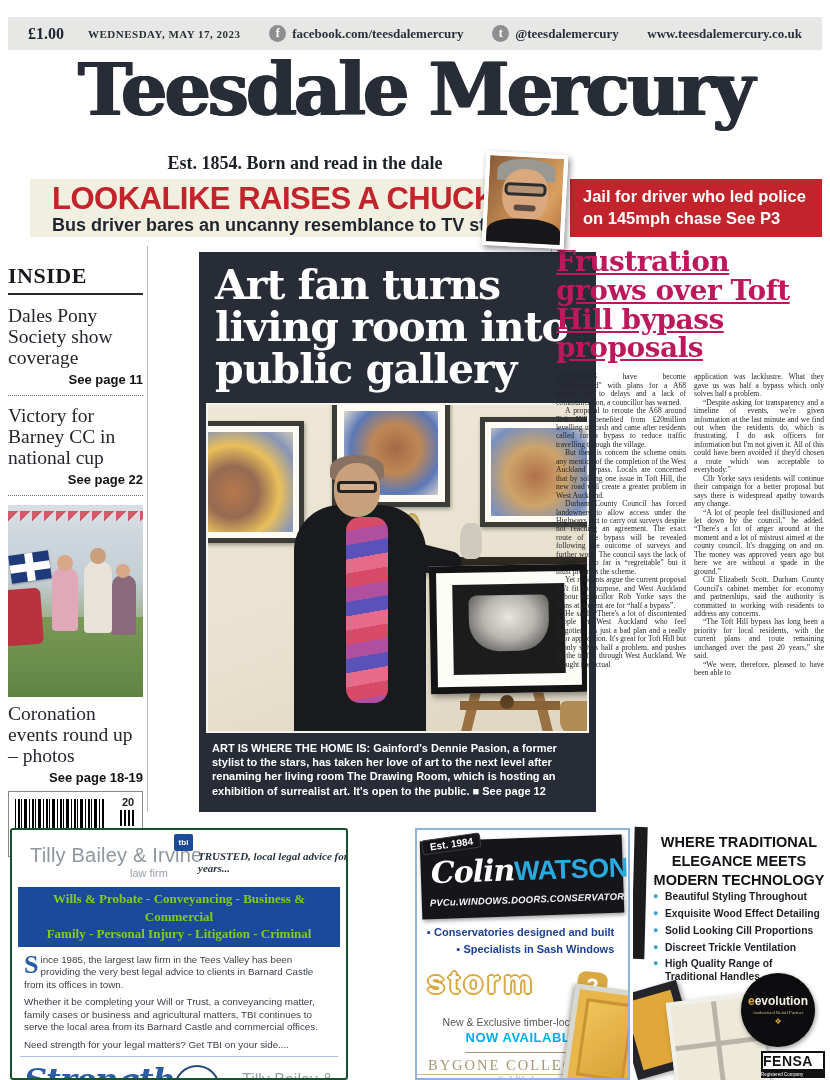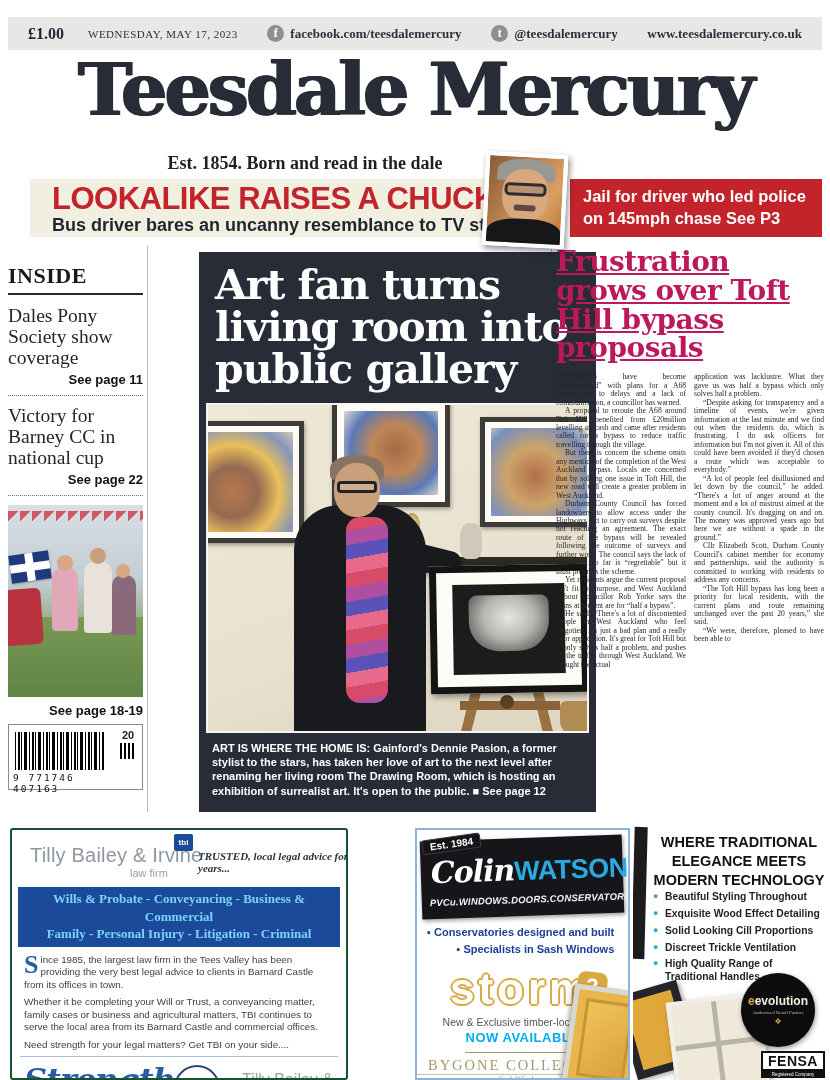--- a/index.html
+++ b/index.html
@@ -8,21 +8,21 @@
     position:relative; width:830px; height:1080px; overflow:hidden;
     background:#ffffff; font-family:"Liberation Serif", serif; color:#222;
   }
   
   #topbar {
     position:absolute; left:8px; top:17px; width:814px; height:33px;
     background:#e7e7e6; display:flex; align-items:center; gap:10px;
     padding:0 20px; font-family:"Liberation Serif", serif;
   }
   .tb-price { font-weight:bold; font-size:16px; color:#1d2430; }
-  .tb-date { font-weight:normal; font-size:11px; letter-spacing:.5px; color:#2a3038; margin-left:14px; }
+  .tb-date { font-weight:bold; font-size:11px; letter-spacing:.5px; color:#2a3038; margin-left:14px; }
   .tb-spacer { flex:1; }
   .tb-link { display:flex; align-items:center; gap:6px; font-weight:bold; font-size:13px; color:#2a3038; }
   .tb-circle {
     width:17px; height:17px; border-radius:50%; background:#8f8f8f; color:#fff;
     display:flex; align-items:center; justify-content:center;
     font-family:"Liberation Serif", serif; font-weight:bold; font-size:12px;
   }
   .tb-web { font-weight:bold; font-size:13px; color:#2a3038; }
   
   #masthead-title {
@@ -173,21 +173,21 @@
   .tbi-logo-row { position:relative; height:55px; }
   .tbi-logo { position:absolute; left:18px; top:14px; font-family:"Liberation Sans", sans-serif;
     font-size:20px; color:#8f969e; letter-spacing:.2px; }
   .tbi-badge { position:absolute; left:162px; top:4px; width:19px; height:17px; background:#1b4a9b;
     color:#fff; font-family:"Liberation Sans", sans-serif; font-size:8px; font-weight:bold;
     display:flex; align-items:center; justify-content:center; border-radius:2px; }
   .tbi-lawfirm { position:absolute; left:118px; top:37px; font-family:"Liberation Sans", sans-serif;
     font-size:11px; color:#9aa0a8; }
   .tbi-tagline { position:absolute; left:186px; top:20px; width:205px;
     font-style:italic; font-weight:bold; font-size:11px; color:#2a3340; }
-  .tbi-banner { margin:2px 6px 0 6px; background:#1b4a9b; color:#7dd3fc; text-align:center;
+  .tbi-banner { margin:2px 6px 0 6px; background:#1b4a9b; color:#84cc16; text-align:center;
     font-weight:bold; font-size:13px; line-height:1.35; padding:3px 0 4px 0;
     font-family:"Liberation Serif", serif; }
   .tbi-body { padding:7px 12px 0 12px; font-family:"Liberation Sans", sans-serif;
     font-size:9.8px; line-height:1.28; color:#3a3f46; }
   .tbi-body p { margin-bottom:5px; }
   .tbi-drop { float:left; font-family:"Liberation Serif", serif; font-size:26px; line-height:22px;
     color:#2a5ca8; font-weight:bold; margin-right:2px; }
   .tbi-divider { border-top:1px solid #a8c0dc; margin:3px 8px 0 8px; }
   .tbi-bottom { position:relative; height:80px; }
   .tbi-strength { position:absolute; left:12px; top:4px; font-family:"DejaVu Serif", serif;
@@ -218,23 +218,23 @@
     font-size:30px; color:#fff; letter-spacing:-1px; }
   .cw-watson { font-family:"Liberation Sans", sans-serif; font-weight:900; font-size:27px;
     color:#29abe2; letter-spacing:-.5px; }
   .cw-tag { position:absolute; left:8px; top:56px; font-family:"Liberation Sans", sans-serif;
     font-weight:bold; font-style:italic; font-size:9.5px; color:#f2f2f2; letter-spacing:.2px; }
   .cw-bullets { position:absolute; left:10px; top:96px; }
   .cw-bullets div { font-family:"Liberation Sans", sans-serif; font-weight:bold; font-size:11px;
     color:#1b3f94; margin-bottom:5px;text-align:right; }
   .cw-bullets div:before { content:"▪ "; color:#1b3f94; }
   .cw-storm { position:absolute; left:10px; top:134px; font-family:"Liberation Sans", sans-serif;
-    font-weight:bold; font-size:44px; letter-spacing:4px; color:#fff;
+    font-weight:bold; font-size:32px; letter-spacing:4px; color:#fff;
     text-shadow:-2px 0 #d8a843, 2px 0 #d8a843, 0 -2px #d8a843, 0 2px #d8a843,
-      -1px -1px #d8a843, 1px 1px #d8a843, -1px 1px #d8a843, 1px -1px #d8a843;margin-left:23px; }
+      -1px -1px #d8a843, 1px 1px #d8a843, -1px 1px #d8a843, 1px -1px #d8a843; }
   .cw-storm2 { position:absolute; left:160px; top:142px; width:30px; height:30px; background:#d8a843;
     border-radius:8px; color:#fff; font-family:"Liberation Sans", sans-serif; font-weight:900;
     font-size:22px; display:flex; align-items:center; justify-content:center; transform:rotate(6deg); }
   .cw-newline { position:absolute; left:0; top:186px; width:100%; text-align:center;
     font-family:"Liberation Sans", sans-serif; font-size:10.5px; color:#555; }
   .cw-now { position:absolute; left:0; top:200px; width:100%; text-align:center;
     font-family:"Liberation Sans", sans-serif; font-weight:900; font-size:13px; color:#00aeef; letter-spacing:.5px; }
   .cw-flourish { position:absolute; left:48px; top:222px; width:110px; border-top:1px solid #a3986d; }
   .cw-bygone { position:absolute; left:0; top:227px; width:100%; text-align:center;
     font-family:"Liberation Serif", serif; font-size:14.5px; color:#a3986d; letter-spacing:2px; }
@@ -263,21 +263,21 @@
       linear-gradient(#b8b4a8,#b8b4a8) 50% 0/5px 100% no-repeat,
       linear-gradient(#b8b4a8,#b8b4a8) 0 50%/100% 5px no-repeat,
       #efe9da; }
   .we-evo { position:absolute; left:108px; top:148px; width:74px; height:74px; border-radius:50%;
     background:#0c0c0e; color:#f5f0e0; display:flex; flex-direction:column; align-items:center;
     justify-content:center; text-align:center; box-shadow:1px 2px 5px rgba(0,0,0,.4); }
   .we-evo .e1 { font-family:"Liberation Sans", sans-serif; font-size:12px; font-weight:bold; }
   .we-evo .e1 b { color:#d8a843; }
   .we-evo .e2 { font-size:5px; color:#c9b98a; margin-top:2px; }
   .we-evo .e3 { font-size:8px; color:#d8a843; margin-top:2px; }
-  .we-fensa { position:absolute; left:128px; top:226px; width:64px; text-align:center; }
+  .we-fensa { position:absolute; left:128px; top:226px; width:64px; }
   .we-fensa .f1 { border:2px solid #111; background:#fff; font-family:"Liberation Sans", sans-serif;
     font-weight:900; font-size:14px; color:#111; letter-spacing:.5px; }
   .we-fensa .f2 { background:#111; color:#fff; font-size:4.5px; font-family:"Liberation Sans", sans-serif; padding:1px 0; }
 </style>
 </head>
 <body>
 
 <div id="page">
 
   <div id="topbar">
@@ -328,20 +328,21 @@
     <div class="side-photo">
       <div class="cp-sky"></div>
       <div class="cp-grass"></div>
       <div class="cp-bunting"></div>
       <div class="cp-flag"></div>
       <div class="cp-cartA"></div>
       <div class="cp-fig1"></div>
       <div class="cp-fig2"></div>
       <div class="cp-fig3"></div>
     </div>
+    <div class="side-head">Coronation events round up – photos</div>
     <div class="side-see">See page 18-19</div>
     <div class="barcode-box">
       <div class="bc-stripes"></div>
       <div class="bc-digits">9 771746 407163</div>
       <div class="bc-issue">
         <span>20</span>
         <div class="bc-mini"></div>
       </div>
     </div>
   </div>
@@ -391,20 +392,21 @@
           <p>RESIDENTS have become “disillusioned” with plans for a A68 bypass due to delays and a lack of communication, a councillor has warned.</p>
           <p>A proposal to reroute the A68 around Toft Hill benefited from £20million levelling up cash and came after residents called for a bypass to reduce traffic travelling through the village.</p>
           <p>But there is concern the scheme omits any mention of the completion of the West Auckland bypass. Locals are concerned that by solving one issue in Toft Hill, the new road will create a greater problem in West Auckland.</p>
           <p>Durham County Council has forced landowners to allow access under the Highways Act to carry out surveys despite not reaching an agreement. The exact route of the bypass will be revealed following the outcome of surveys and further work. The council says the lack of agreement so far is “regrettable” but it must progress the scheme.</p>
           <p>Yet residents argue the current proposal isn't fit for purpose, and West Auckland Labour councillor Rob Yorke says the plans at present are for “half a bypass”.</p>
           <p>He said: “There's a lot of discontented people in West Auckland who feel forgotten. It's just a bad plan and a really poor application. It's great for Toft Hill but it only solves half a problem, and pushes all the traffic through West Auckland. We thought the actual</p>
         </div>
       <div class="bodycol c2">
           <p>application was lacklustre. What they gave us was half a bypass which only solves half a problem.</p>
           <p>“Despite asking for transparency and a timeline of events, we're given information at the last minute and we find out when the residents do, which is frustrating. I do ask officers for information but I'm not given it. All of this could have been avoided if they'd chosen a route which was acceptable to everybody.”</p>
+          <p>Cllr Yorke says residents will continue their campaign for a better proposal but says there is widespread apathy towards any change.</p>
           <p>“A lot of people feel disillusioned and let down by the council,” he added. “There's a lot of anger around at the moment and a lot of mistrust aimed at the county council. It's dragging on and on. The money was approved years ago but here we are without a spade in the ground.”</p>
           <p>Cllr Elizabeth Scott, Durham County Council's cabinet member for economy and partnerships, said the authority is committed to working with residents to address any concerns.</p>
           <p>“The Toft Hill bypass has long been a priority for local residents, with the current plans and route remaining unchanged over the past 20 years,” she said.</p>
           <p>“We were, therefore, pleased to have been able to</p>
         </div>
       <div class="continued">CONTINUED ON PAGE 4</div>
     </div>
   </div>
 
   <div class="ad" id="ad-tbi">

